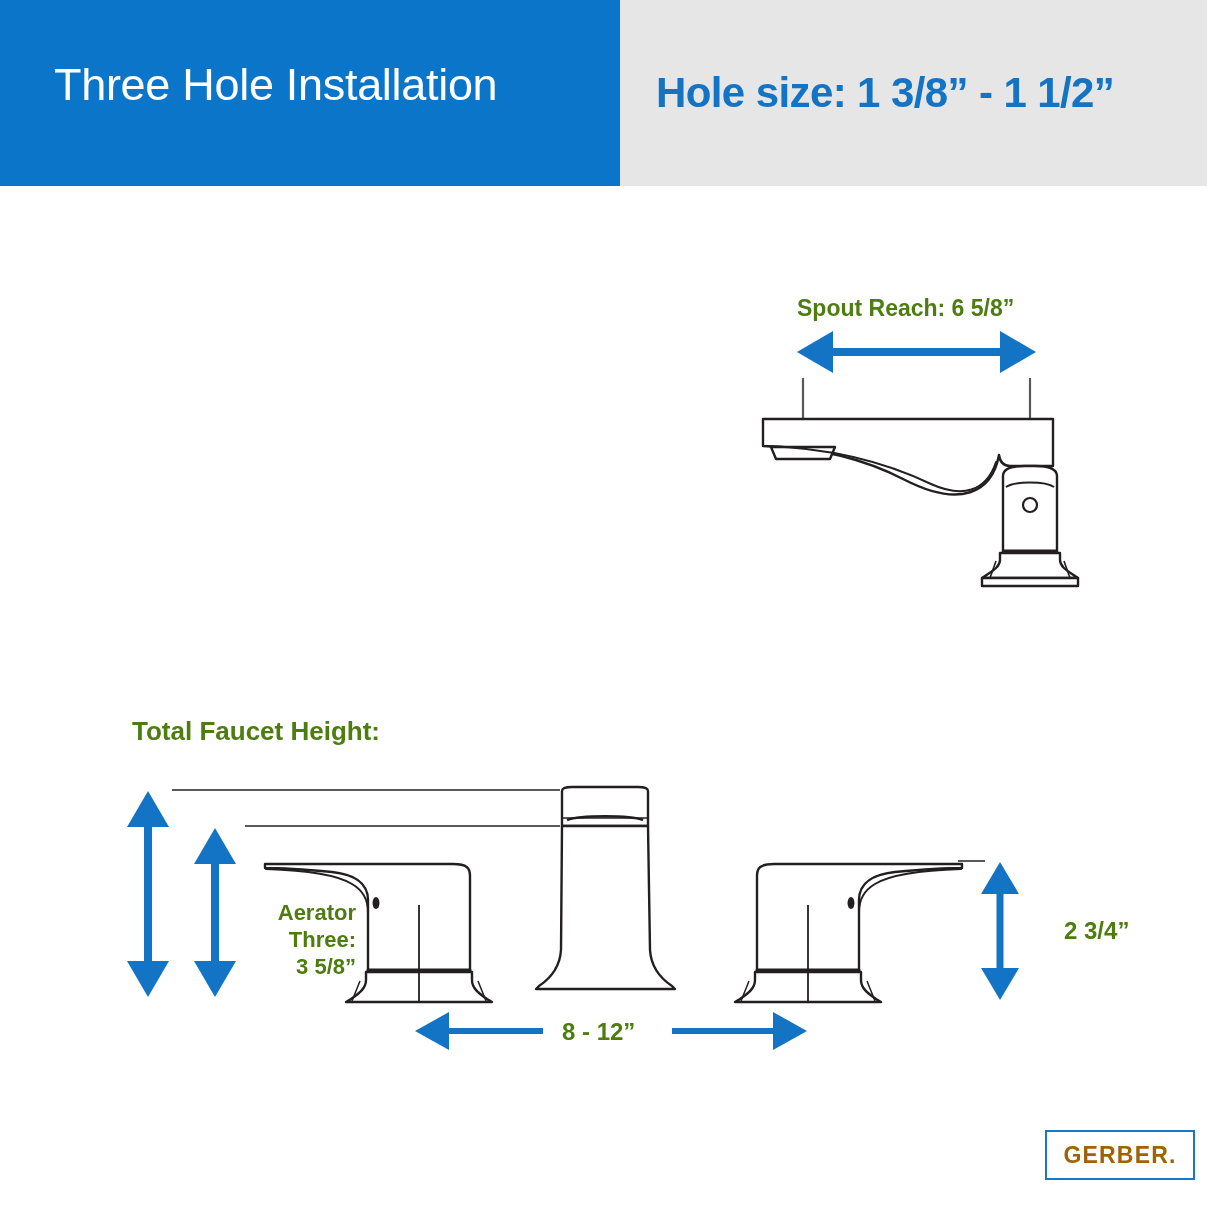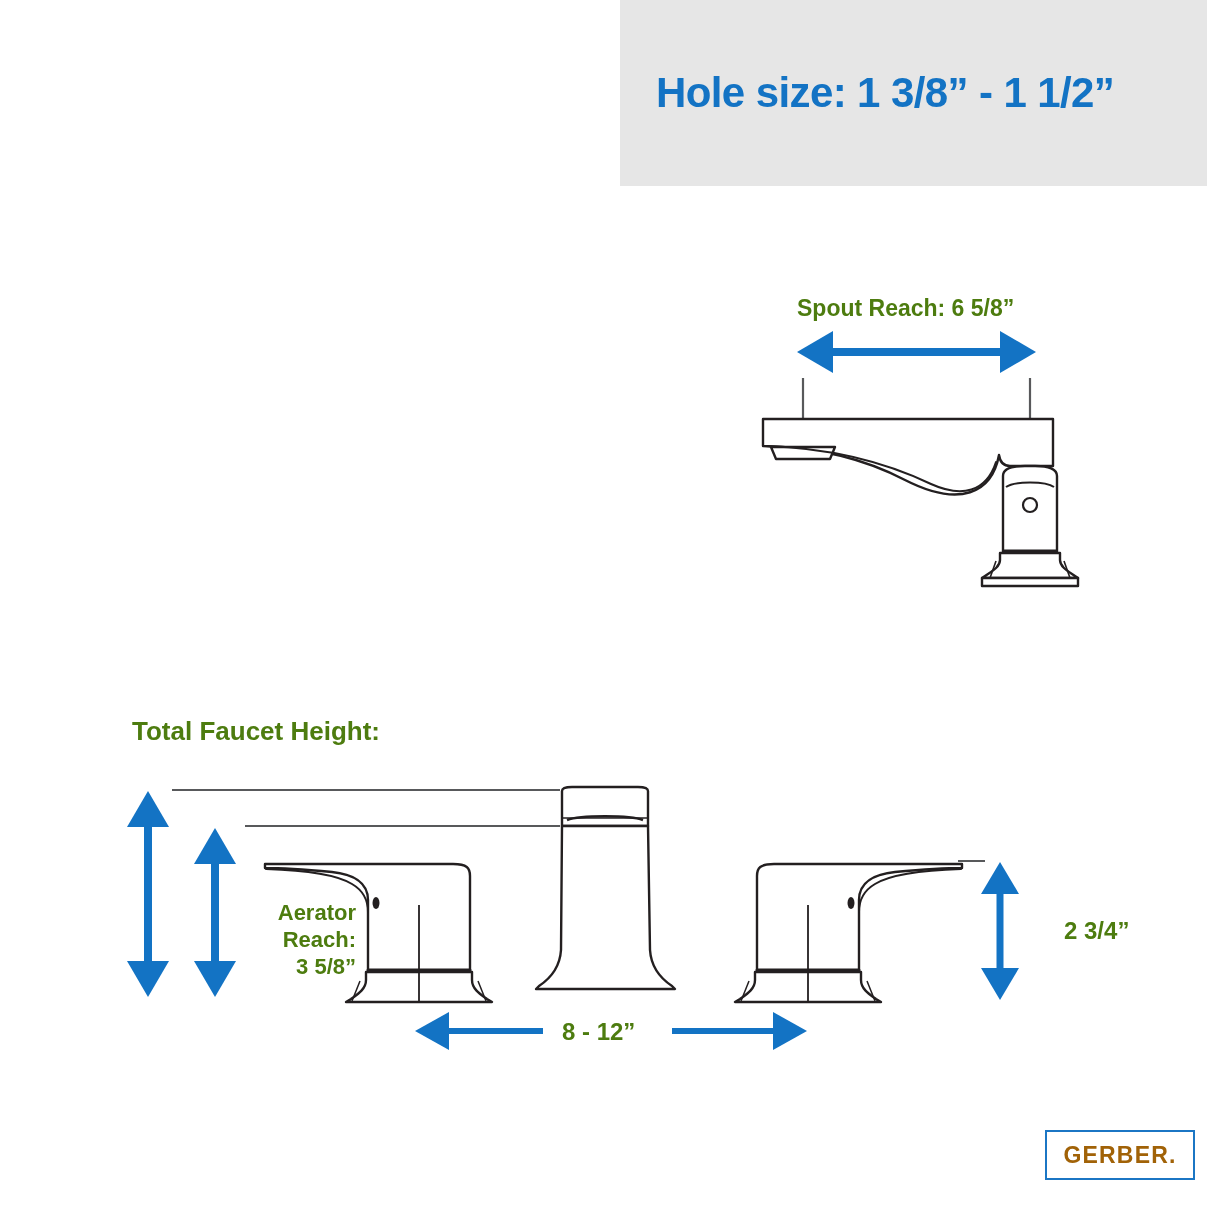--- a/index.html
+++ b/index.html
@@ -140,34 +140,37 @@
     left: 0;
     top: 0;
     width: 1214px;
     height: 1214px;
   }
 </style>
 </head>
 <body>
 
 <div id="header-bar">
+  <div id="banner-install">
+    <div id="banner-install-title">Three Hole Installation</div>
+  </div>
   <div id="banner-hole">
     <div id="banner-hole-title">Hole size: 1 3/8” - 1 1/2”</div>
   </div>
 </div>
 
 <div class="dim-label" id="spout-reach-label">Spout Reach: 6 5/8”</div>
 
 <div class="dim-label" id="total-height-label">
   <div>Total Faucet Height:</div>
 </div>
 
 <div class="dim-label" id="aerator-height-label">
   <div>Aerator</div>
-  <div>Reach:</div>
+  <div>Three:</div>
   <div>3 5/8”</div>
 </div>
 
 <div class="dim-label" id="handle-height-label">2 3/4”</div>
 
 <div class="dim-label" id="spread-label">8 - 12”</div>
 
 <svg id="art-layer" viewBox="0 0 1214 1214">
 
   <g>

